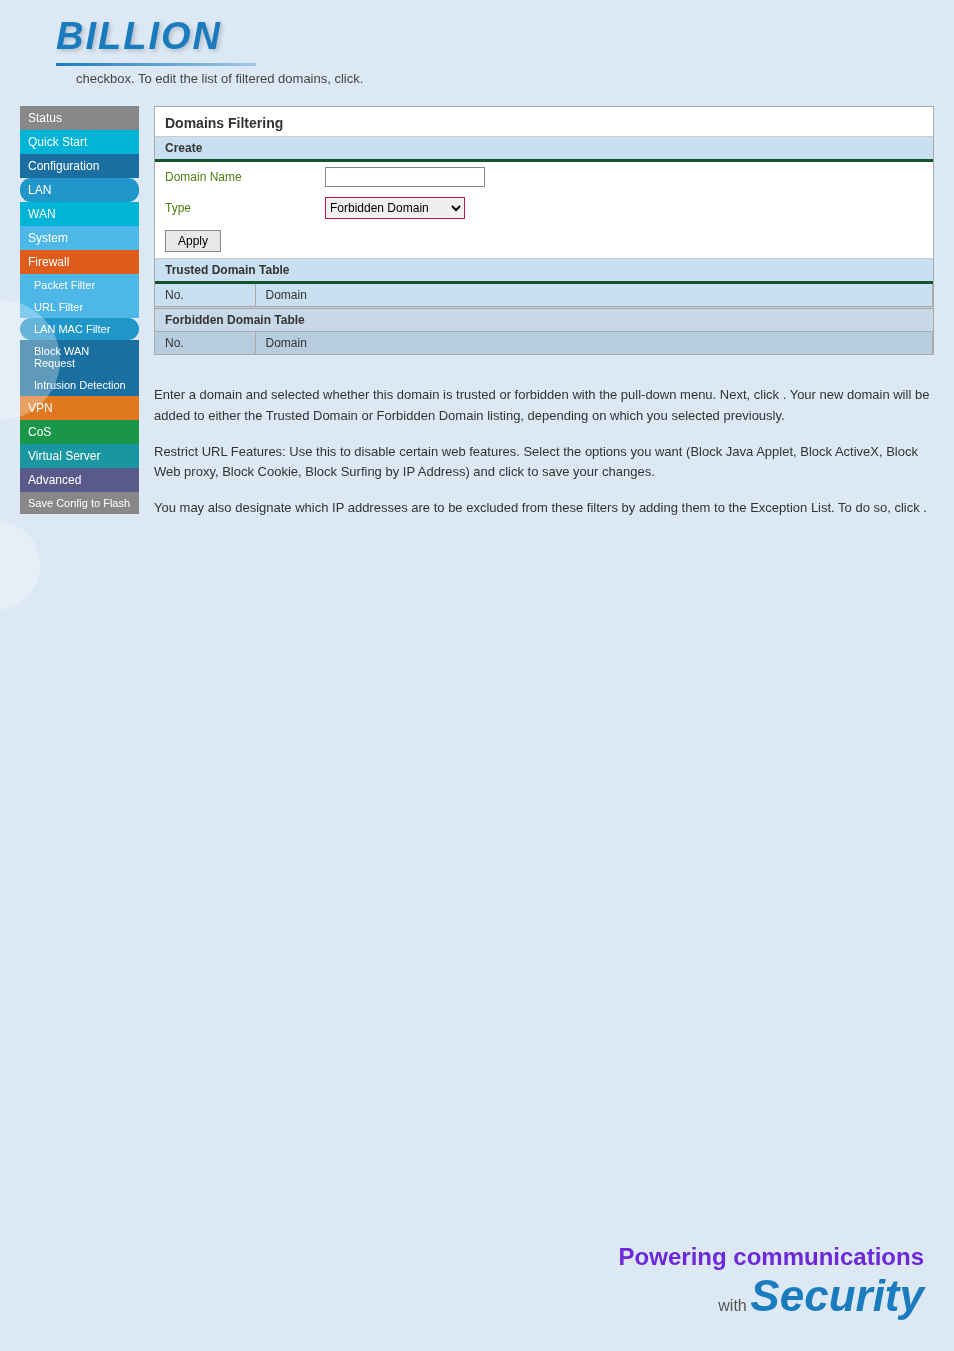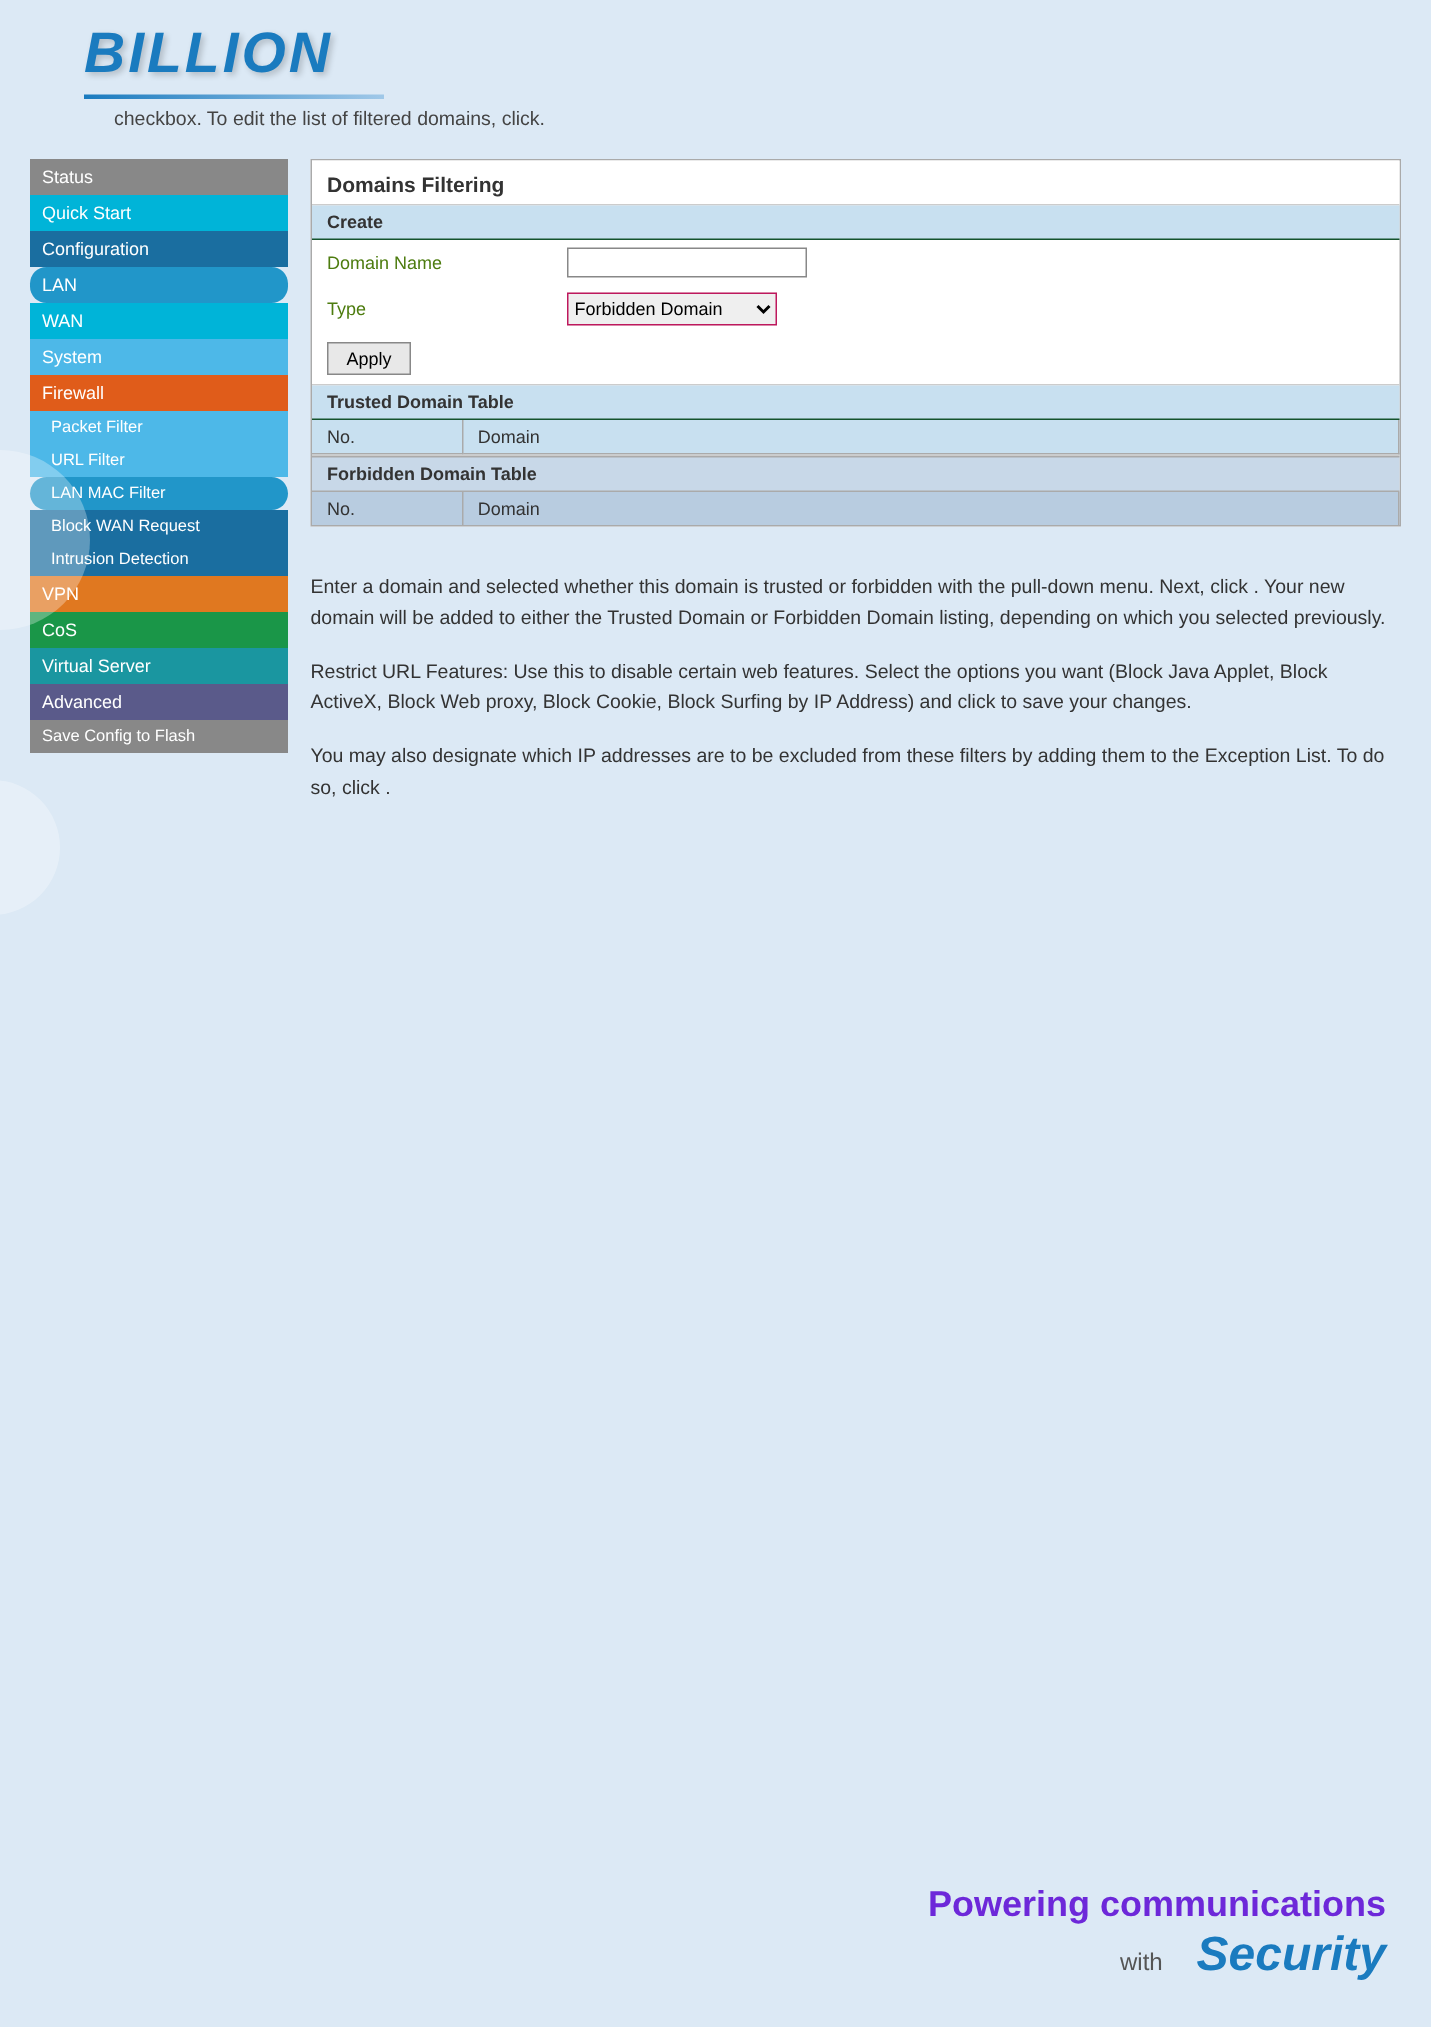--- a/index.html
+++ b/index.html
@@ -76,21 +76,21 @@
 
     
     .main-layout {
       display: flex;
       padding: 0 20px;
       gap: 0;
     }
 
     
     .sidebar {
-      width: 172px;
+      width: 119px;
       flex-shrink: 0;
     }
 
     .sidebar-item {
       display: block;
       padding: 5px 8px;
       font-size: 12px;
       cursor: pointer;
       text-decoration: none;
     }
@@ -178,21 +178,21 @@
       color: #333;
       border-bottom: 1px solid #ccc;
     }
 
     .section-header {
       background: #c8e0f0;
       padding: 4px 10px;
       font-size: 12px;
       font-weight: bold;
       color: #333;
-      border-bottom: 1px solid #14532d;
+      border-bottom: 3px solid #14532d;
     }
 
     .form-table {
       width: 100%;
       border-collapse: collapse;
     }
 
     .form-row td {
       padding: 5px 10px;
       font-size: 12px;
@@ -306,25 +306,24 @@
       font-size: 24px;
       color: #6d28d9;
       font-weight: normal;
     }
 
     .footer-brand .powering span {
       font-weight: bold;
     }
 
     .footer-brand .security {
-      font-size: 32px;
+      font-size: 44px;
       font-weight: bold;
       color: #1a7bbf;
       font-style: italic;
-      margin-left: 19px;
     }
 
     .footer-brand .with {
       font-size: 16px;
       color: #555;
     }
   </style>
 </head>
 <body>
 

